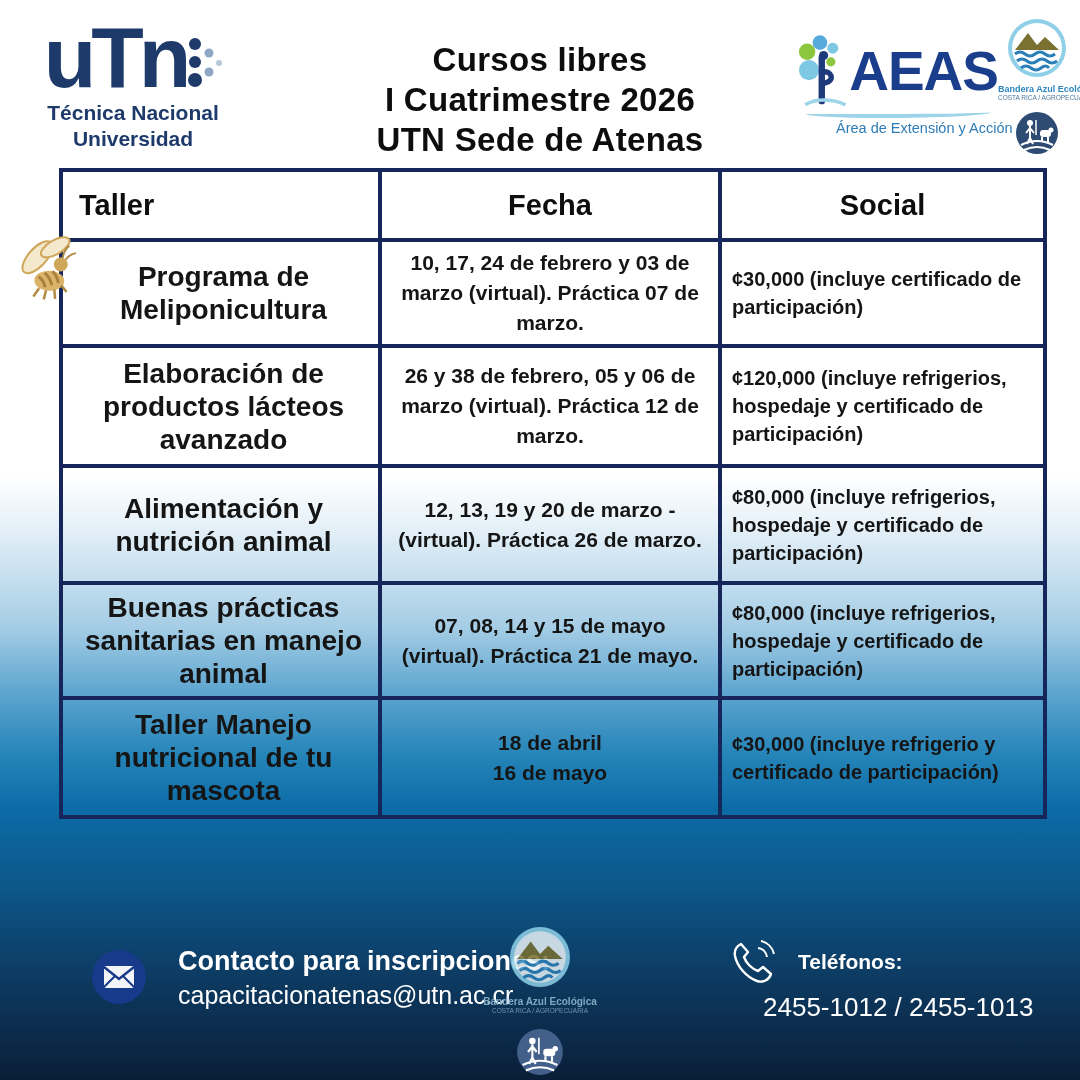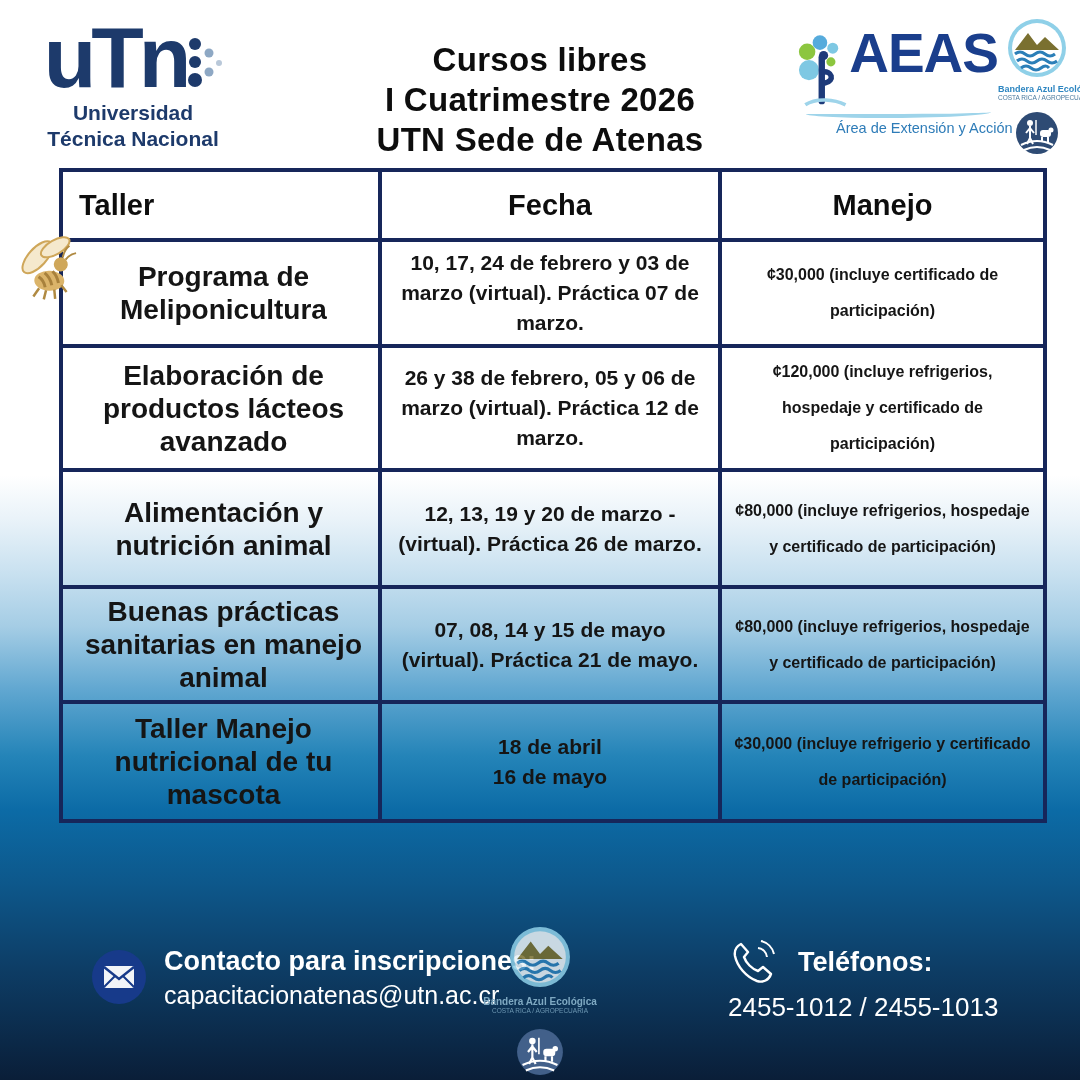--- a/index.html
+++ b/index.html
@@ -24,21 +24,21 @@
   .utn-dots { margin-top:14px; margin-left:2px; }
   .utn-sub { font-weight:bold; font-size:21px; line-height:26px; color:#1d3a6b; }
 
   .main-title {
     position:absolute; left:50%; top:20px; transform:translateX(-50%);
     width:440px; text-align:center; font-weight:bold; font-size:33px; line-height:40px;
     color:#0d0d0d; letter-spacing:0.3px;margin-top:20px;
   }
 
   .aeas { position:absolute; left:798px; top:28px; width:200px; }
-  .aeas-row { display:flex; align-items:flex-start; }
+  .aeas-row { display:flex; align-items:center; }
   .aeas-text { font-weight:bold; font-size:55px; line-height:50px; color:#1a3e8c; letter-spacing:-1px; }
   .aeas-swoosh { width:185px; height:10px; border-bottom:4px solid #9ed4ea; border-radius:0 0 60% 40%; margin-left:8px; margin-top:-6px; }
   .aeas-sub { font-size:14.5px; color:#2e7cb8; margin-left:38px; margin-top:2px; white-space:nowrap; }
 
   .bandera-top { position:absolute; left:998px; top:18px; width:78px; text-align:center; }
   .bandera-line1 { font-size:9px; font-weight:bold; color:#2e86c1; margin-top:2px; white-space:nowrap; }
   .bandera-line2 { font-size:6.5px; color:#49799e; white-space:nowrap; }
 
   
   table.courses {
@@ -47,61 +47,61 @@
   }
   table.courses td, table.courses th { border:4px solid #16265a; vertical-align:middle; background:transparent; }
   col.c1 { width:319px; } col.c2 { width:340px; } col.c3 { width:325px; }
   tr.hdr { height:70px; }
   tr.r1 { height:86px; } tr.r2 { height:120px; } tr.r3 { height:117px; }
   tr.r4 { height:118px; } tr.r5 { height:115px; } tr.r6 { height:119px; }
   th.curso-h { text-align:left; padding-left:16px; font-size:29px; color:#0d0d0d; }
   th.center-h { text-align:center; font-size:29px; color:#0d0d0d; }
   td.curso { text-align:center; padding:6px 10px 6px 16px; font-weight:bold; font-size:28px; line-height:33px; color:#151515; }
   td.fecha { text-align:center; padding:6px 14px; font-weight:bold; font-size:21px; line-height:30px; color:#151515; }
-  td.detalle { text-align:center; padding:6px 10px; font-weight:bold; font-size:16px; line-height:36px; color:#151515; }
+  td.detalle { padding:6px 10px; font-weight:bold; font-size:20px; line-height:28px; color:#151515; }
   .pre { white-space:pre-line; }
 
   .bee { position:absolute; left:4px; top:228px; z-index:5; }
 
   
   .contact { position:absolute; left:92px; top:944px; display:flex; align-items:flex-start; }
   .mail-circle { width:54px; height:54px; border-radius:50%; background:#173a8a; display:flex; align-items:center; justify-content:center; margin-top:6px; }
-  .contact-text { margin-left:18px; color:#ffffff; }
+  .contact-text { margin-left:32px; color:#ffffff; }
   .contact-title { font-weight:bold; font-size:27px; line-height:34px; }
   .contact-email { font-size:25px; line-height:34px; }
 
   .center-logos { position:absolute; left:50%; top:926px; transform:translateX(-50%); width:160px; text-align:center; }
   .cl-line1 { font-size:10px; font-weight:bold; color:#7fa9c2; margin-top:4px; }
   .cl-line2 { font-size:6.5px; color:#6d97b2; }
   .farmer-wrap { margin-top:14px; }
 
   .phones { position:absolute; left:728px; top:938px; color:#ffffff; }
   .phones-row { display:flex; align-items:center; }
-  .phones-title { font-weight:bold; font-size:27px; margin-left:22px; }
-  .phones-numbers { font-size:26px; margin-top:6px; }
+  .phones-title { font-weight:bold; font-size:21px; margin-left:22px; }
+  .phones-numbers { font-size:26px; margin-top:6px;margin-left:35px; }
 </style>
 </head>
 <body>
 
 <div class="poster">
 
   <div class="utn-logo">
     <div class="utn-mark-row">
       <div class="utn-mark">uTn</div>
       <svg class="utn-dots" width="34" height="68" viewBox="0 0 34 68">
         <circle cx="7" cy="12" r="6" fill="#1d3a6b"></circle>
         <circle cx="7" cy="30" r="6" fill="#1d3a6b"></circle>
         <circle cx="7" cy="48" r="7" fill="#1d3a6b"></circle>
         <circle cx="21" cy="21" r="4.5" fill="#8ea8c4"></circle>
         <circle cx="21" cy="40" r="4.5" fill="#8ea8c4"></circle>
         <circle cx="31" cy="31" r="3" fill="#b9c8d9"></circle>
       </svg>
     </div>
+    <div class="utn-sub">Técnica Nacional</div>
     <div class="utn-sub">Universidad</div>
-    <div class="utn-sub">Técnica Nacional</div>
   </div>
 
   <div class="main-title">
     <div>Cursos libres</div>
     <div>I Cuatrimestre 2026</div>
     <div>UTN Sede de Atenas</div>
   </div>
 
   <div class="aeas">
     <div class="aeas-row">
@@ -165,21 +165,21 @@
   <table class="courses">
     <colgroup>
         <col class="c1">
         <col class="c2">
         <col class="c3">
       </colgroup>
     <tbody>
         <tr class="hdr">
       <th class="curso-h">Taller</th>
       <th class="center-h">Fecha</th>
-      <th class="center-h">Manejo</th>
+      <th class="center-h">Social</th>
     </tr>
     <tr class="r1">
       <td class="curso">Programa de Meliponicultura</td>
       <td class="fecha">10, 17, 24 de febrero y 03 de marzo (virtual). Práctica 07 de marzo.</td>
       <td class="detalle">¢30,000 (incluye certificado de participación)</td>
     </tr>
     <tr class="r2">
       <td class="curso">Elaboración de productos lácteos avanzado</td>
       <td class="fecha">26 y 38 de febrero, 05 y 06 de marzo (virtual). Práctica 12 de marzo.</td>
       <td class="detalle">¢120,000 (incluye refrigerios, hospedaje y certificado de participación)</td>

